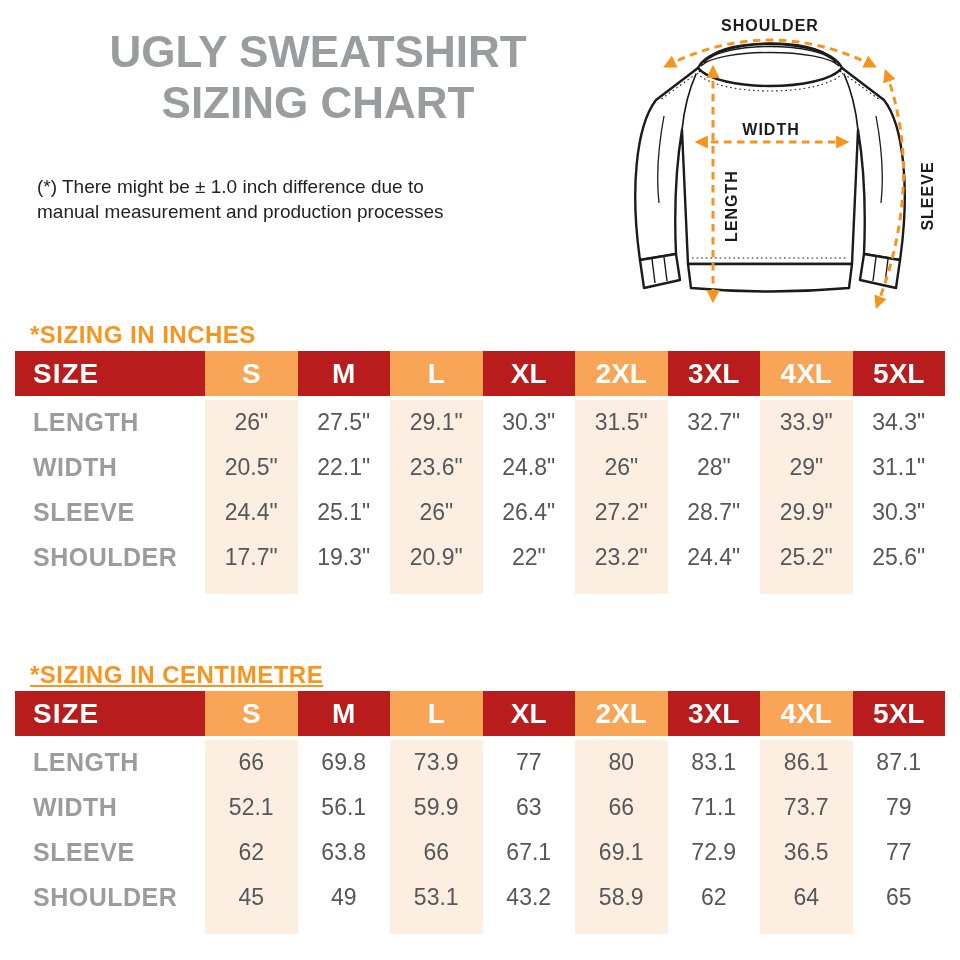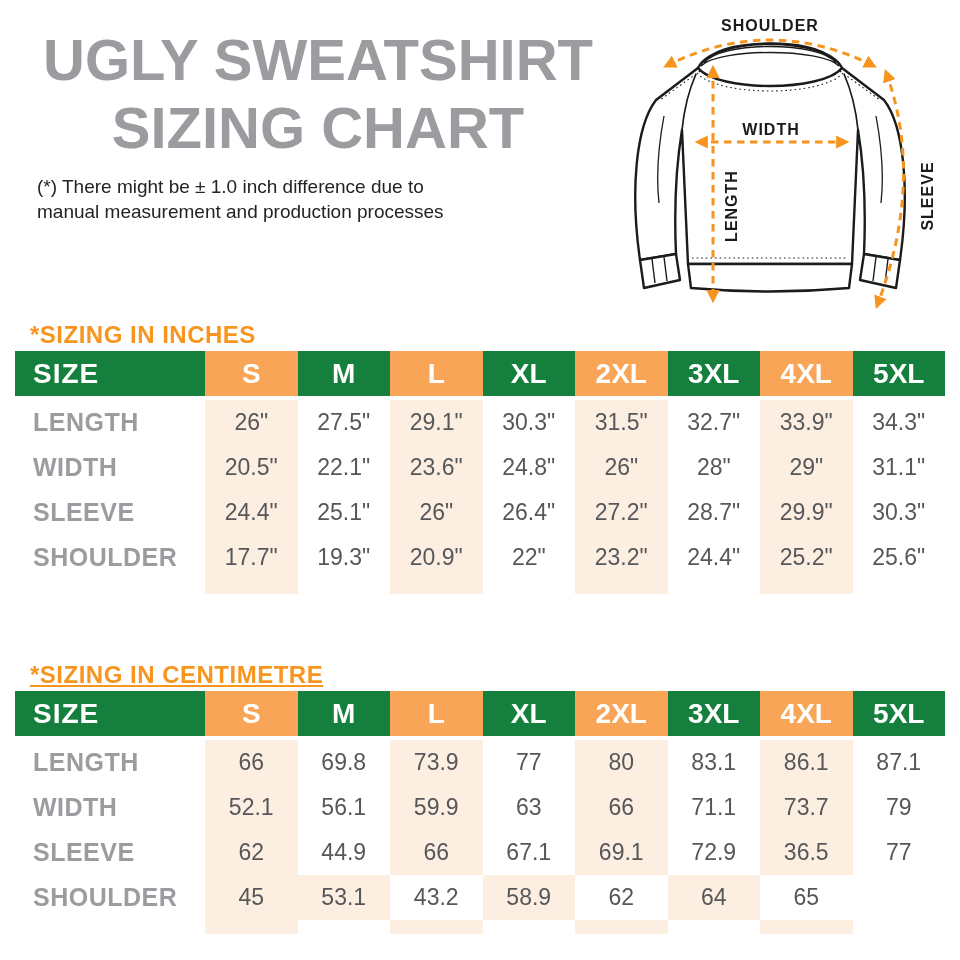--- a/index.html
+++ b/index.html
@@ -2,34 +2,34 @@
 <html><head>
 <meta charset="utf-8">
 <style>
   html,body{margin:0;padding:0;background:#ffffff;}
   body{width:960px;height:960px;position:relative;overflow:hidden;
        font-family:"Liberation Sans", sans-serif;-webkit-font-smoothing:antialiased;}
   .abs{position:absolute;}
 
   
   .page-title{left:22px;top:26px;width:592px;text-align:center;
-      font-size:58px;font-weight:bold;color:#9b9c9f;line-height:1.17;letter-spacing:0px;}
+      font-size:44px;font-weight:bold;color:#9b9c9f;line-height:1.17;letter-spacing:0px;}
   .note{left:37px;top:174px;width:600px;font-size:19px;color:#232323;line-height:1.33;}
 
   
   .section-title{font-size:24px;font-weight:bold;color:#f8951f;letter-spacing:.5px;}
   #heading-inches{left:30px;top:301px;}
   #heading-cm{left:30px;top:641px;text-decoration:underline;}
 
   
   .size-table{width:930px;}
   #table-inches{left:15px;top:351px;}
   #table-cm{left:15px;top:691px;}
   .trow{display:grid;grid-template-columns:190px repeat(8,1fr);}
-  .thead-row{background:#15803d;height:45px;}
+  .thead-row{background:#b91c1c;height:45px;}
   .thead-row .cell{color:#ffffff;font-weight:bold;font-size:28px;text-align:center;line-height:45px;}
   .thead-row .cell.size{text-align:left;padding-left:18px;letter-spacing:1px;}
   .thead-row .cell.stripe{background:#f8a557;}
   .tbody{margin-top:4px;}
   .tbody-row{height:45px;}
   .tbody-row .cell{font-size:23px;color:#57575a;text-align:center;line-height:45px;}
   .tbody-row .cell.label{text-align:left;padding-left:18px;font-size:25px;font-weight:bold;
       color:#9c9ca0;letter-spacing:.5px;}
   .tbody-row .cell.stripe{background:#fcefe2;}
   .tbody-row.spacer{height:14px;}
@@ -210,31 +210,32 @@
         <div class="cell stripe">59.9</div>
         <div class="cell">63</div>
         <div class="cell stripe">66</div>
         <div class="cell">71.1</div>
         <div class="cell stripe">73.7</div>
         <div class="cell">79</div>
       </div>
       <div class="trow tbody-row">
         <div class="cell label">SLEEVE</div>
         <div class="cell stripe">62</div>
-        <div class="cell">44.9</div>
+        <div class="cell">63.8</div>
         <div class="cell stripe">66</div>
         <div class="cell">67.1</div>
         <div class="cell stripe">69.1</div>
         <div class="cell">72.9</div>
         <div class="cell stripe">36.5</div>
         <div class="cell">77</div>
       </div>
       <div class="trow tbody-row">
         <div class="cell label">SHOULDER</div>
         <div class="cell stripe">45</div>
+        <div class="cell">49</div>
         <div class="cell stripe">53.1</div>
         <div class="cell">43.2</div>
         <div class="cell stripe">58.9</div>
         <div class="cell">62</div>
         <div class="cell stripe">64</div>
         <div class="cell">65</div>
       </div>
       <div class="trow tbody-row spacer">
         <div class="cell"></div>
         <div class="cell stripe"></div>

